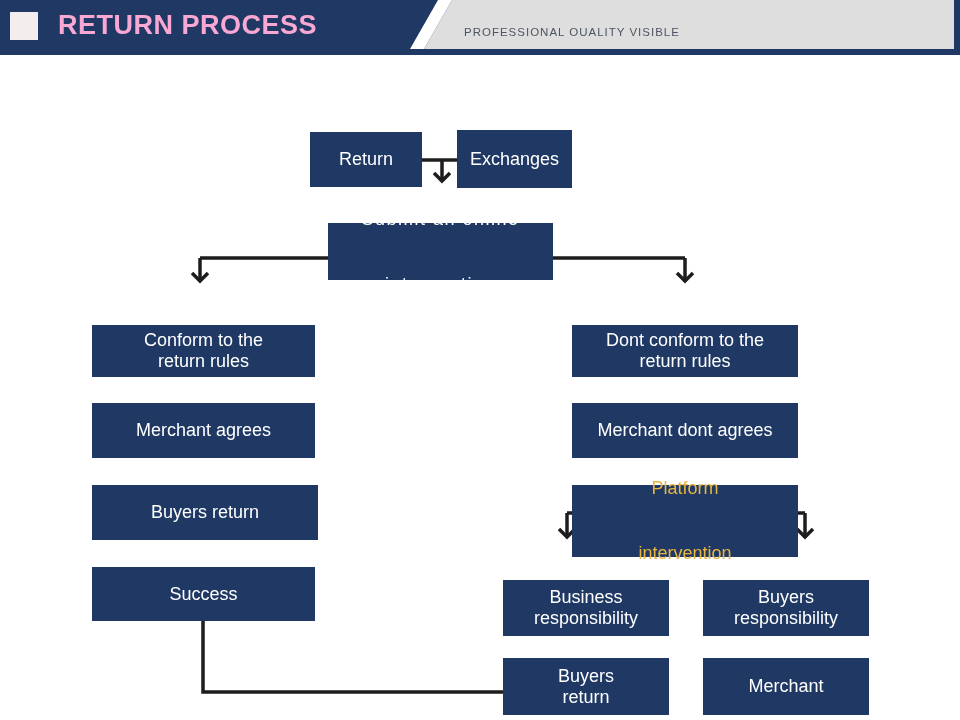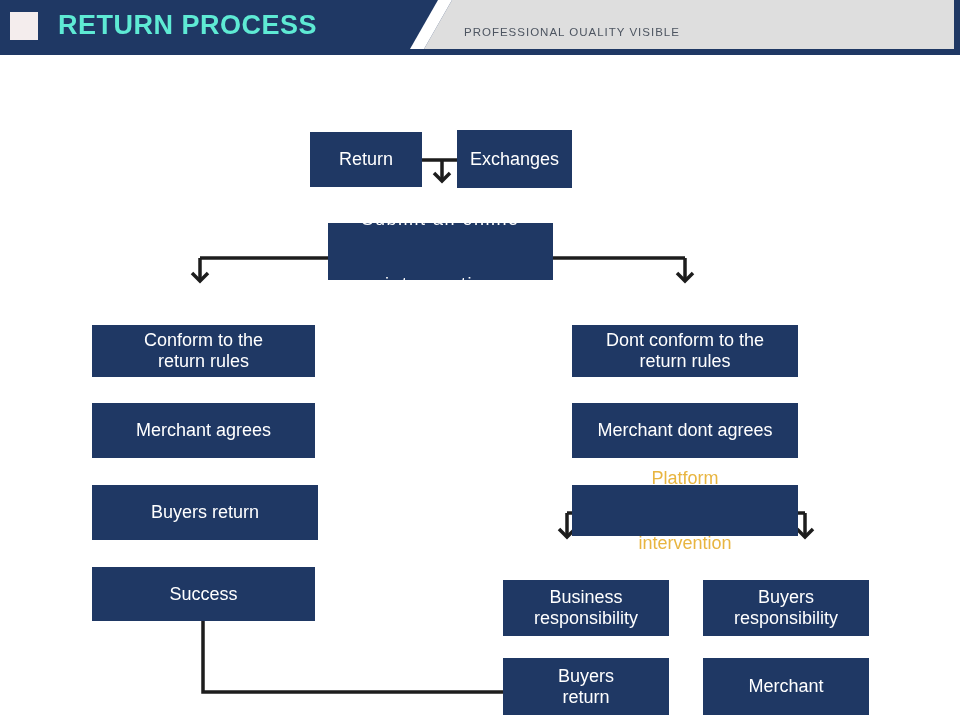--- a/index.html
+++ b/index.html
@@ -26,21 +26,21 @@
     position:absolute;left:0;top:0;width:960px;height:49px;
     background:#ffffff;
     clip-path:polygon(438px 0, 452px 0, 424px 100%, 410px 100%);
   }
   .hdr-square{
     position:absolute;left:10px;top:12px;width:28px;height:28px;
     background:#f4eded;
   }
   .hdr-title{
     position:absolute;left:58px;top:10px;
-    color:#5eead4;font-size:27px;font-weight:bold;letter-spacing:0.5px;
+    color:#f9a8d4;font-size:27px;font-weight:bold;letter-spacing:0.5px;
     white-space:nowrap;
   }
   .hdr-tagline{
     position:absolute;left:464px;top:26px;
     color:#4d5561;font-size:11.5px;letter-spacing:1px;
     white-space:nowrap;
   }
 
   
   .connectors{position:absolute;left:0;top:0;width:960px;height:720px;}
@@ -134,21 +134,21 @@
 <div class="node" style="left:572px;top:285px;width:226px;height:52px;">
   <div class="nl">Dont conform to the</div>
   <div class="nl">return rules</div>
 </div>
 
 <div class="node" style="left:572px;top:363px;width:226px;height:55px;">
   <div class="nl">Merchant dont agrees</div>
   <div class="nl"></div>
 </div>
 
-<div class="node accent" style="left:572px;top:445px;width:226px;height:51px;gap:44px;">
+<div class="node accent" style="left:572px;top:445px;width:226px;height:72px;gap:44px;">
   <div class="nl">Platform</div>
   <div class="nl">intervention</div>
 </div>
 
 <div class="node" style="left:503px;top:540px;width:166px;height:56px;">
   <div class="nl">Business</div>
   <div class="nl">responsibility</div>
 </div>
 
 <div class="node" style="left:703px;top:540px;width:166px;height:56px;">

